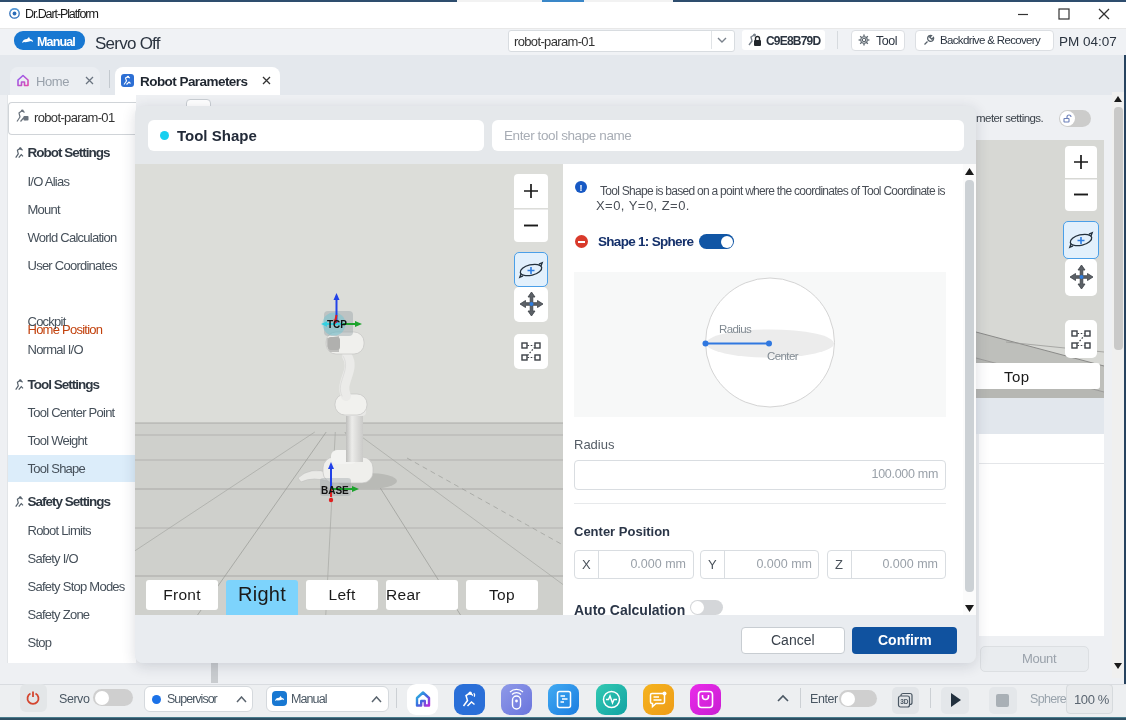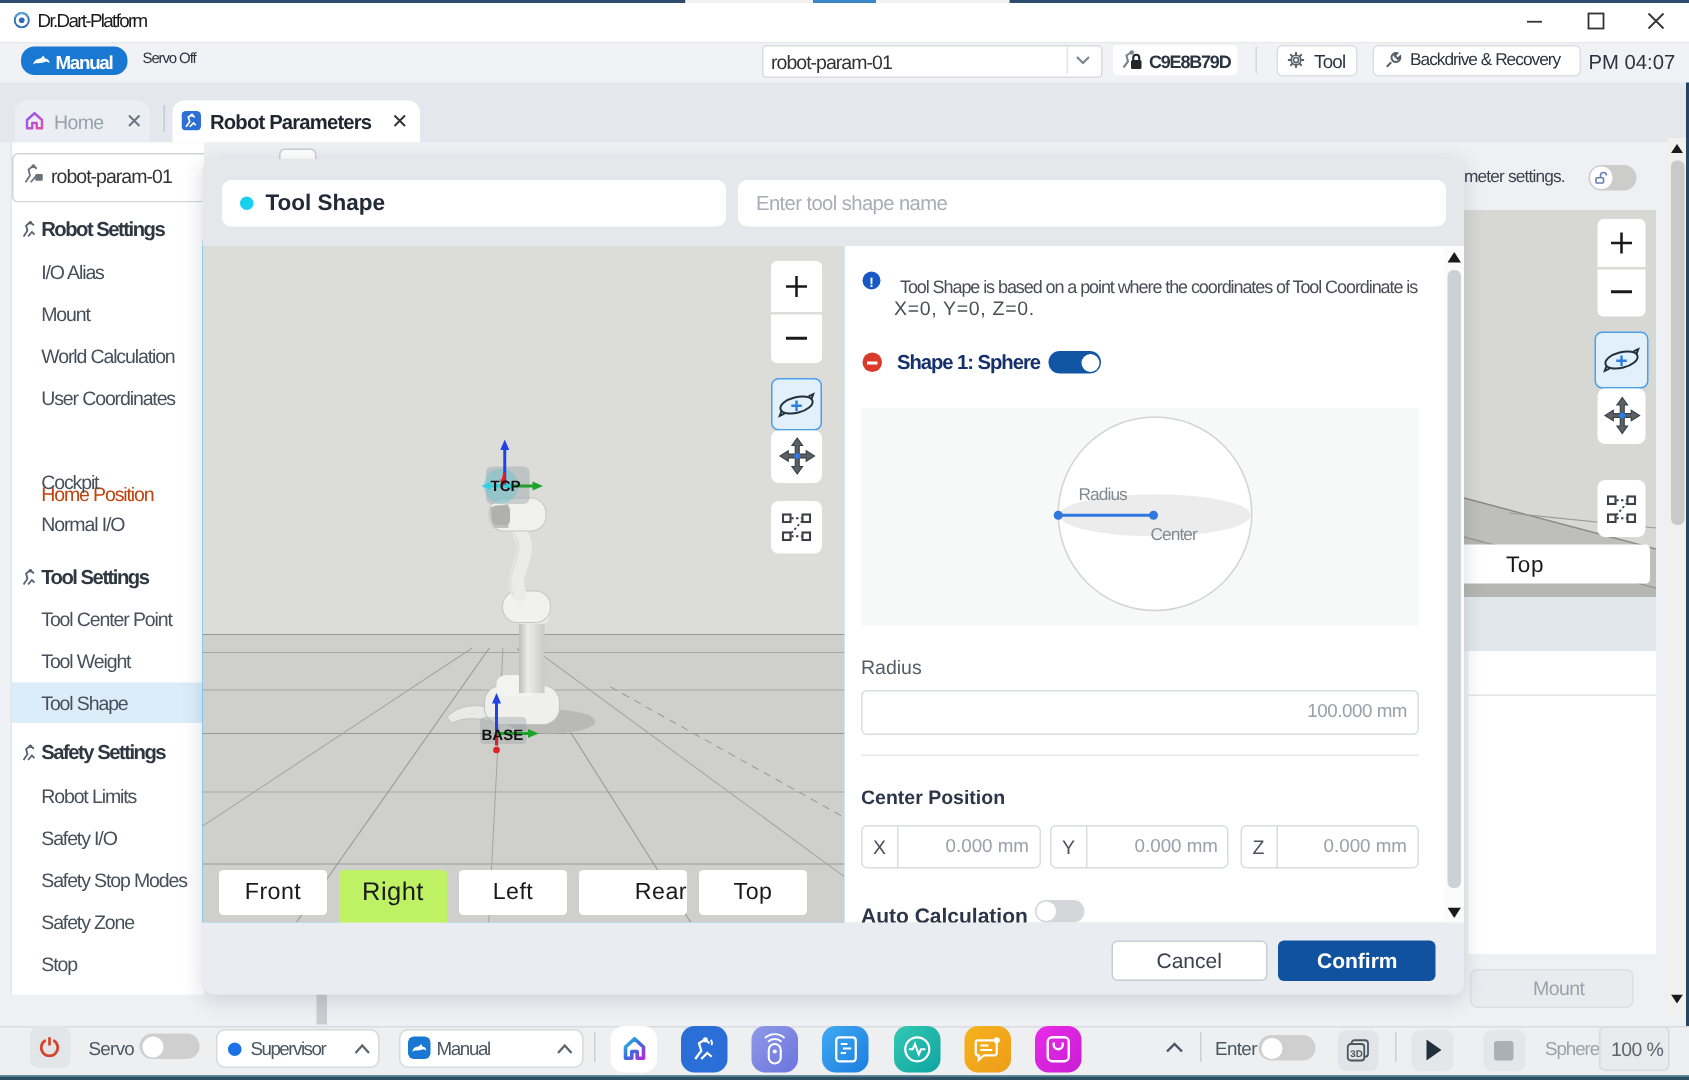--- a/index.html
+++ b/index.html
@@ -29,21 +29,21 @@
   <line x1="81" y1="3" x2="91" y2="13" stroke="#333" stroke-width="1.2"></line>
   <line x1="91" y1="3" x2="81" y2="13" stroke="#333" stroke-width="1.2"></line>
 </svg>
 
 <div class="ab" style="left:0;top:29px;width:1126px;height:26px;background:#f0f2f5;"></div>
 <div class="ab" style="left:14px;top:31px;width:71px;height:19px;background:#1878d2;border-radius:9px;"></div>
 <svg class="ab" style="left:21px;top:36px;" width="13" height="9" viewBox="0 0 13 9">
   <path d="M1 7 Q2 3 6 3 L8 1 L9 3 Q12 3.5 12 6 L10 5 Q6 6.5 3 6 Z" fill="#fff"></path>
 </svg>
 <div class="tx" style="left:37px;top:35px;font-size:12.5px;letter-spacing:-0.85px;font-weight:700;color:#fff;">Manual</div>
-<div class="tx" style="left:95px;top:34px;font-size:10px;letter-spacing:-0.75px;color:#2b3440;">Servo Off</div>
+<div class="tx" style="left:95px;top:34px;font-size:17px;letter-spacing:-0.75px;color:#2b3440;">Servo Off</div>
 
 <div class="ab" style="left:508px;top:30px;width:225px;height:20px;background:#fff;border:1px solid #d8dce0;border-radius:3px;"></div>
 <div class="tx" style="left:514px;top:34px;font-size:13px;letter-spacing:-0.65px;color:#333;">robot-param-01</div>
 <div class="ab" style="left:711px;top:31px;width:1px;height:18px;background:#e0e3e6;"></div>
 <svg class="ab" style="left:717px;top:37px;" width="10" height="6" viewBox="0 0 10 6">
   <path d="M1 1 L5 5 L9 1" fill="none" stroke="#7a828c" stroke-width="1.4"></path>
 </svg>
 <div class="ab" style="left:742px;top:30px;width:83px;height:20px;background:#fff;border-radius:3px;"></div>
 <svg class="ab" style="left:747px;top:33px;" width="15" height="14" viewBox="0 0 15 14">
   <path d="M2 12 L5 8 L4 4 L7 2" fill="none" stroke="#7a828c" stroke-width="1.4"></path>
@@ -336,23 +336,23 @@
     <rect x="14" y="13" width="5" height="5"></rect>
   </g>
   <g stroke="#3c4147" stroke-width="1.2" stroke-dasharray="1.6 1.6">
     <line x1="6.5" y1="3.5" x2="13.5" y2="3.5"></line>
     <line x1="6.5" y1="15.5" x2="13.5" y2="15.5"></line>
     <line x1="6.5" y1="13.5" x2="13.5" y2="5.5"></line>
   </g>
 </svg>
 
 <div class="ab" style="left:146px;top:580px;width:72px;height:30px;background:#fff;border-radius:3px;text-align:center;line-height:29px;font-size:15.5px;letter-spacing:0.3px;color:#1a1a1a;">Front</div>
-<div class="ab" style="left:226px;top:580px;width:72px;height:48px;background:#bef264;border-radius:3px;text-align:center;line-height:29px;font-size:17px;letter-spacing:0.3px;color:#1a1a1a;">Right</div>
+<div class="ab" style="left:226px;top:580px;width:72px;height:48px;background:#7dd3fc;border-radius:3px;text-align:center;line-height:29px;font-size:20px;letter-spacing:0.3px;color:#1a1a1a;">Right</div>
 <div class="ab" style="left:306px;top:580px;width:72px;height:30px;background:#fff;border-radius:3px;text-align:center;line-height:29px;font-size:15.5px;letter-spacing:0.3px;color:#1a1a1a;">Left</div>
-<div class="ab" style="left:386px;top:580px;width:72px;height:30px;background:#fff;border-radius:3px;text-align:right;line-height:29px;font-size:15.5px;letter-spacing:0.3px;color:#1a1a1a;">Rear</div>
+<div class="ab" style="left:386px;top:580px;width:72px;height:30px;background:#fff;border-radius:3px;text-align:left;line-height:29px;font-size:15.5px;letter-spacing:0.3px;color:#1a1a1a;">Rear</div>
 <div class="ab" style="left:466px;top:580px;width:72px;height:30px;background:#fff;border-radius:3px;text-align:center;line-height:29px;font-size:15.5px;letter-spacing:0.3px;color:#1a1a1a;">Top</div>
 
 <div class="ab" style="left:563px;top:160px;width:413px;height:455px;background:#fff;"></div>
 
 <div class="ab" style="left:575px;top:181px;width:12px;height:12px;background:#1759c4;border-radius:50%;"></div>
 <div class="tx" style="left:579.5px;top:182.5px;font-size:9px;font-weight:700;color:#fff;">!</div>
 <div class="tx" style="left:600px;top:184px;font-size:12px;letter-spacing:-0.72px;color:#4a4f57;">Tool Shape is based on a point where the coordinates of Tool Coordinate is</div>
 <div class="tx" style="left:596px;top:197.5px;font-size:13px;letter-spacing:0.45px;color:#4a4f57;">X=0, Y=0, Z=0.</div>
 
 <div class="ab" style="left:575px;top:235px;width:13px;height:13px;background:#d93a2b;border-radius:50%;"></div>

